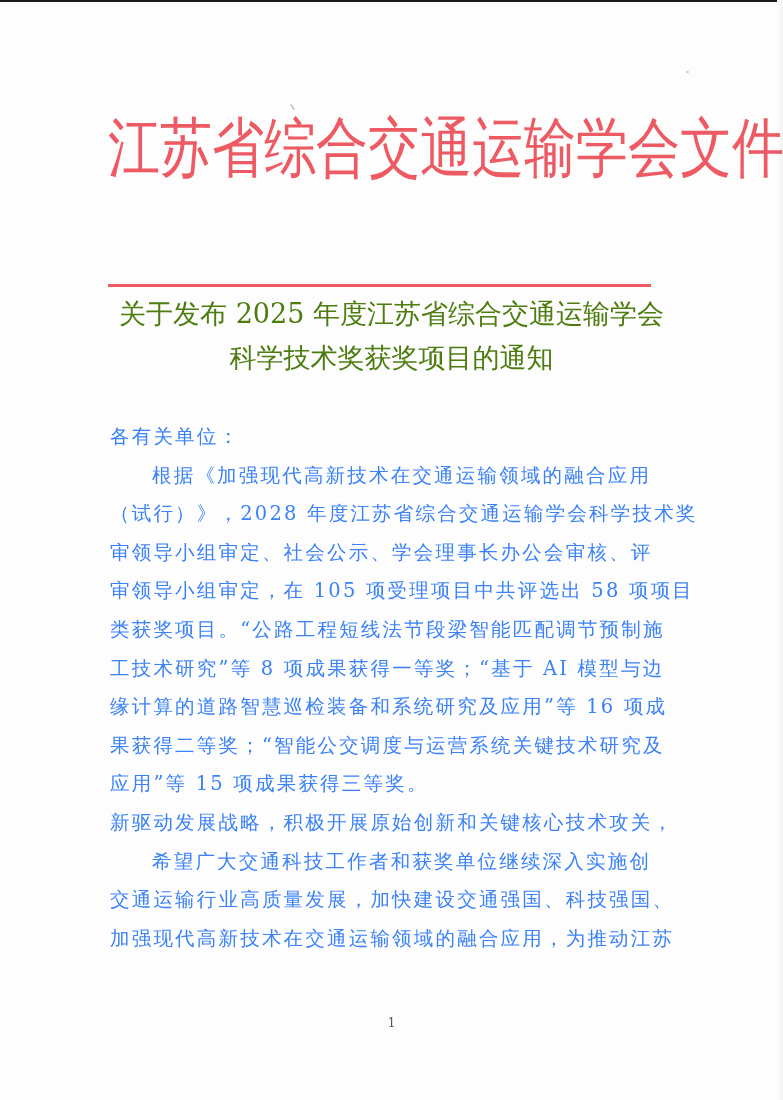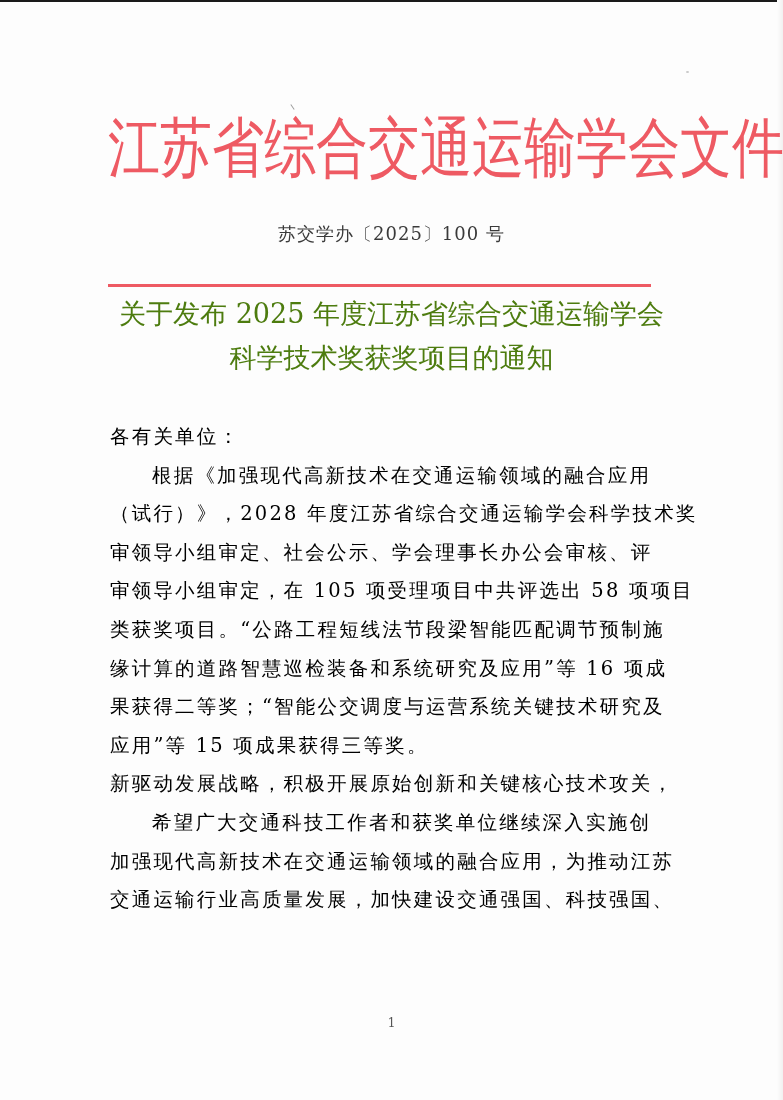--- a/index.html
+++ b/index.html
@@ -85,21 +85,21 @@
       color: #4d7c0f;
     }
     .body-text {
       position: absolute;
       left: 110px;
       top: 418px;
       width: 552px;
       font-size: 19.5px;
       line-height: 38.6px;
       letter-spacing: 2.2px;
-      color: #000000;
+      color: #3b82f6;
       text-align: justify;
     }
     .body-text .line {
       display: block;
       white-space: nowrap;
       height: 38.6px;
     }
     .body-text .indent {
       padding-left: 42px;
     }
@@ -134,44 +134,44 @@
     <span>交</span>
     <span>通</span>
     <span>运</span>
     <span>输</span>
     <span>学</span>
     <span>会</span>
     <span>文</span>
     <span>件</span>
   </div>
 
-  <div class="doc-number">苏交学办〔2025〕100 号</div>
 
   <div class="red-rule"></div>
 
   <div class="title">
     <div>关于发布 2025 年度江苏省综合交通运输学会</div>
     <div>科学技术奖获奖项目的通知</div>
   </div>
 
   <div class="body-text">
     <span class="line">各有关单位：</span>
 
     <span class="line indent">根据《加强现代高新技术在交通运输领域的融合应用</span>
     <span class="line">（试行）》，2028 年度江苏省综合交通运输学会科学技术奖</span>
     <span class="line">审领导小组审定、社会公示、学会理事长办公会审核、评</span>
     <span class="line">审领导小组审定，在 105 项受理项目中共评选出 58 项项目</span>
     <span class="line">类获奖项目。“公路工程短线法节段梁智能匹配调节预制施</span>
+    <span class="line">工技术研究”等 8 项成果获得一等奖；“基于 AI 模型与边</span>
     <span class="line">缘计算的道路智慧巡检装备和系统研究及应用”等 16 项成</span>
     <span class="line">果获得二等奖；“智能公交调度与运营系统关键技术研究及</span>
     <span class="line">应用”等 15 项成果获得三等奖。</span>
 
     <span class="line">新驱动发展战略，积极开展原始创新和关键核心技术攻关，</span>
     <span class="line indent">希望广大交通科技工作者和获奖单位继续深入实施创</span>
+    <span class="line">交通运输行业高质量发展，加快建设交通强国、科技强国、</span>
     <span class="line">加强现代高新技术在交通运输领域的融合应用，为推动江苏</span>
-    <span class="line">交通运输行业高质量发展，加快建设交通强国、科技强国、</span>
   </div>
 
   <div class="page-number">1</div>
 
   <div class="speck" style="left:686px;top:71px;width:3px;height:2px;"></div>
   <div class="speck" style="left:292px;top:104px;width:1px;height:6px;background:#9a9a9a;border-radius:0;transform:rotate(-35deg);"></div>
 </div>
 
 </body></html>

